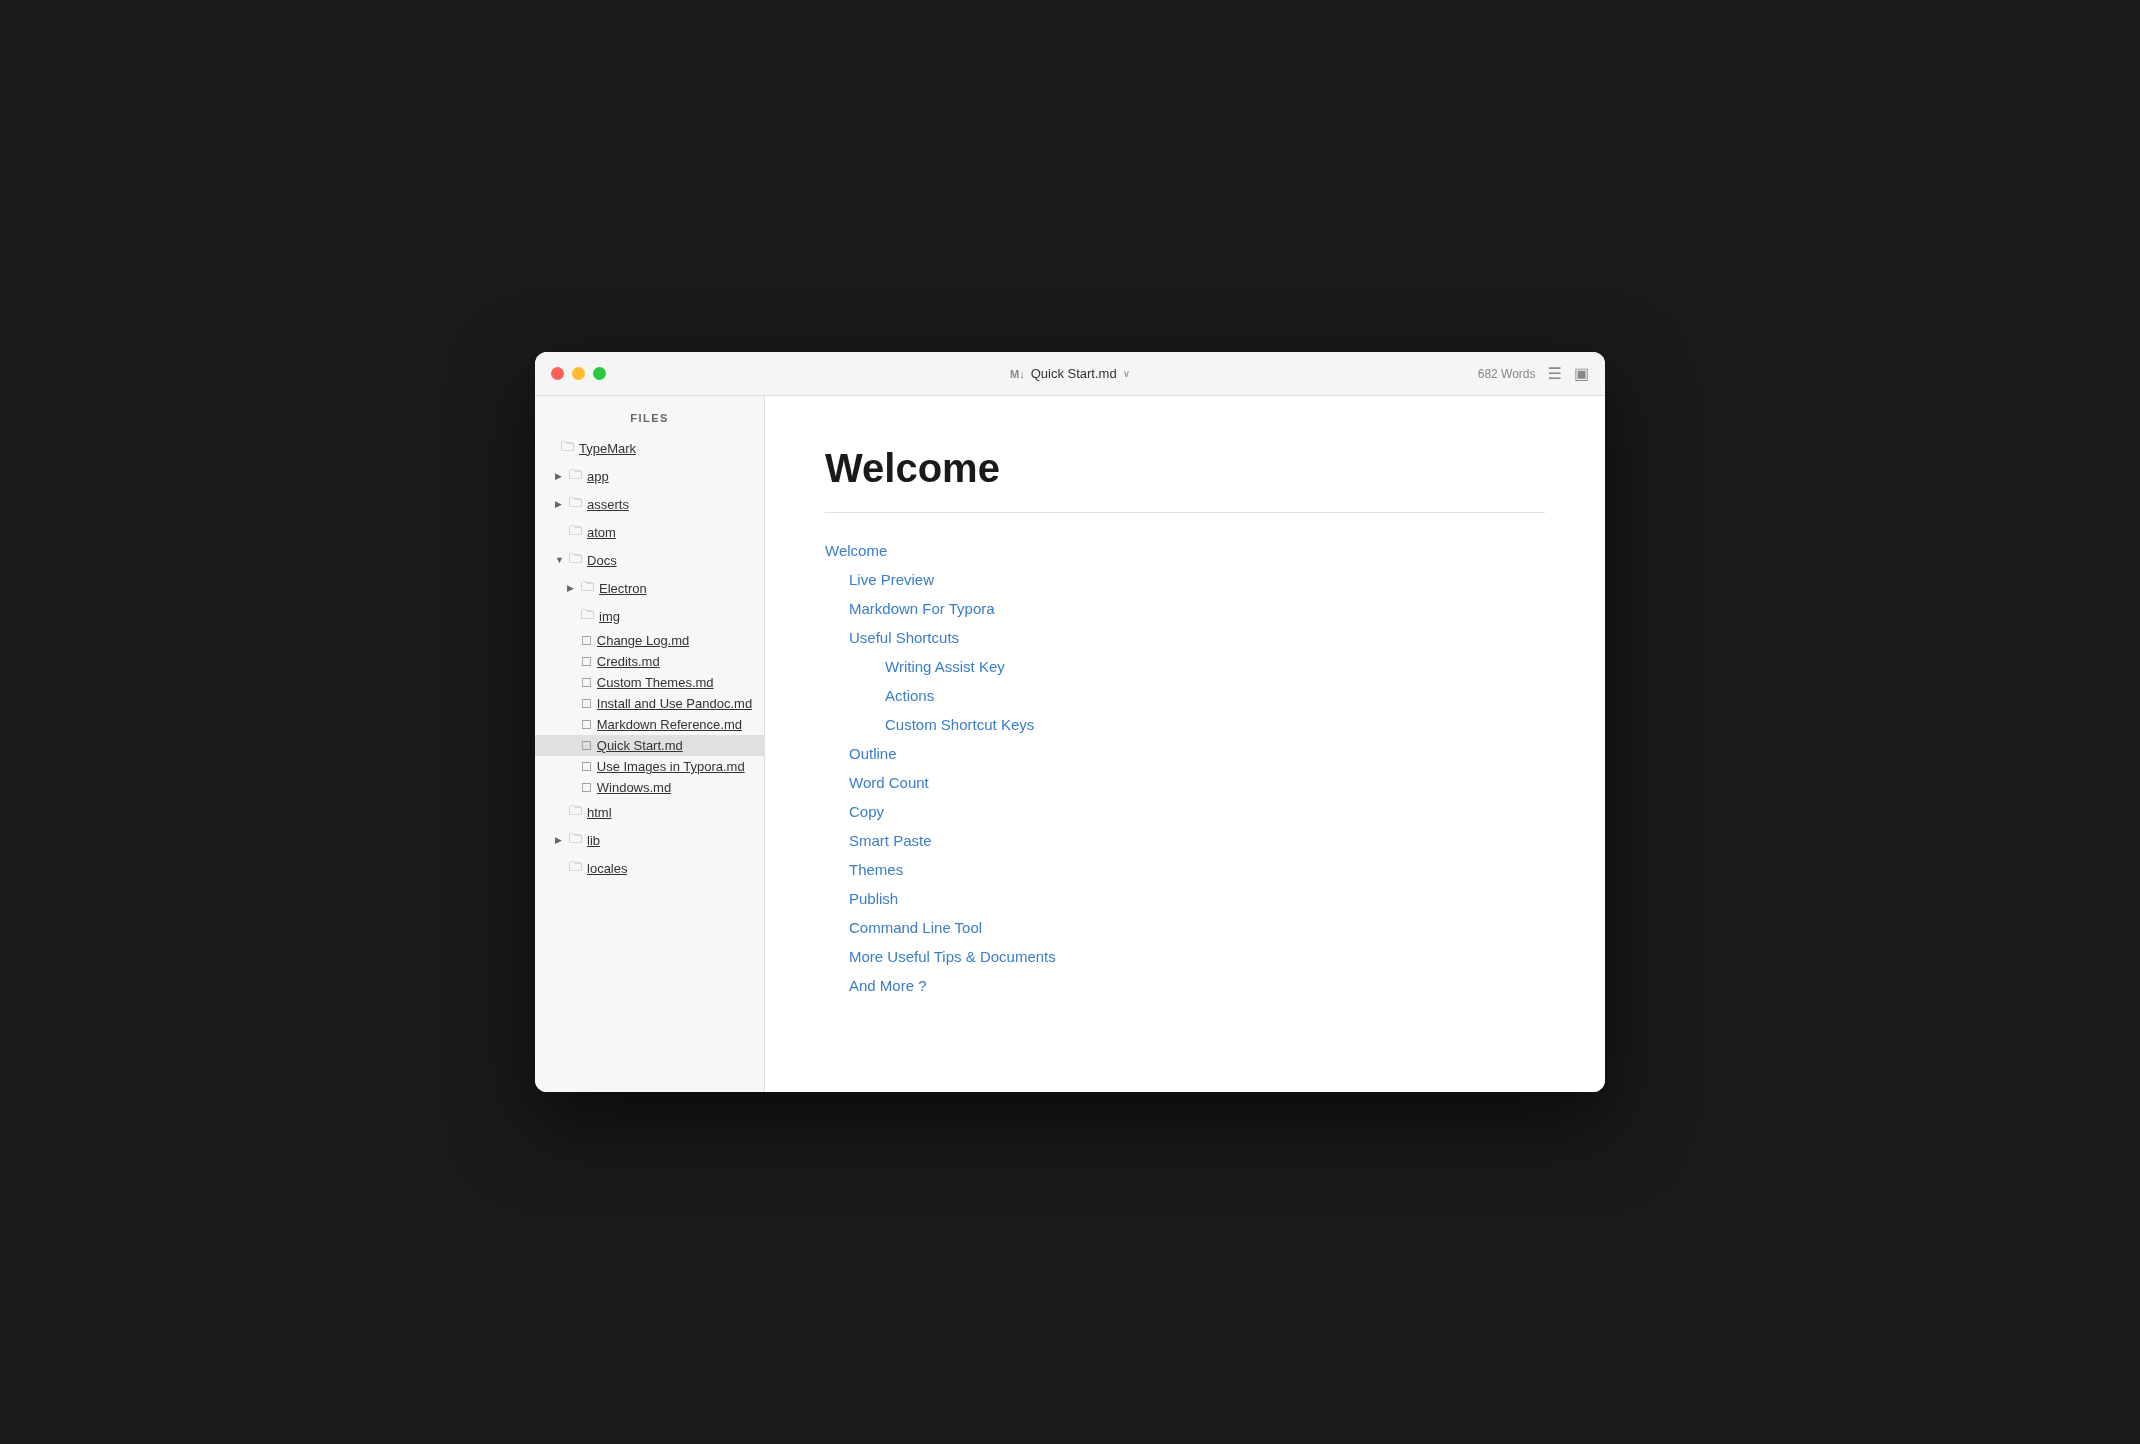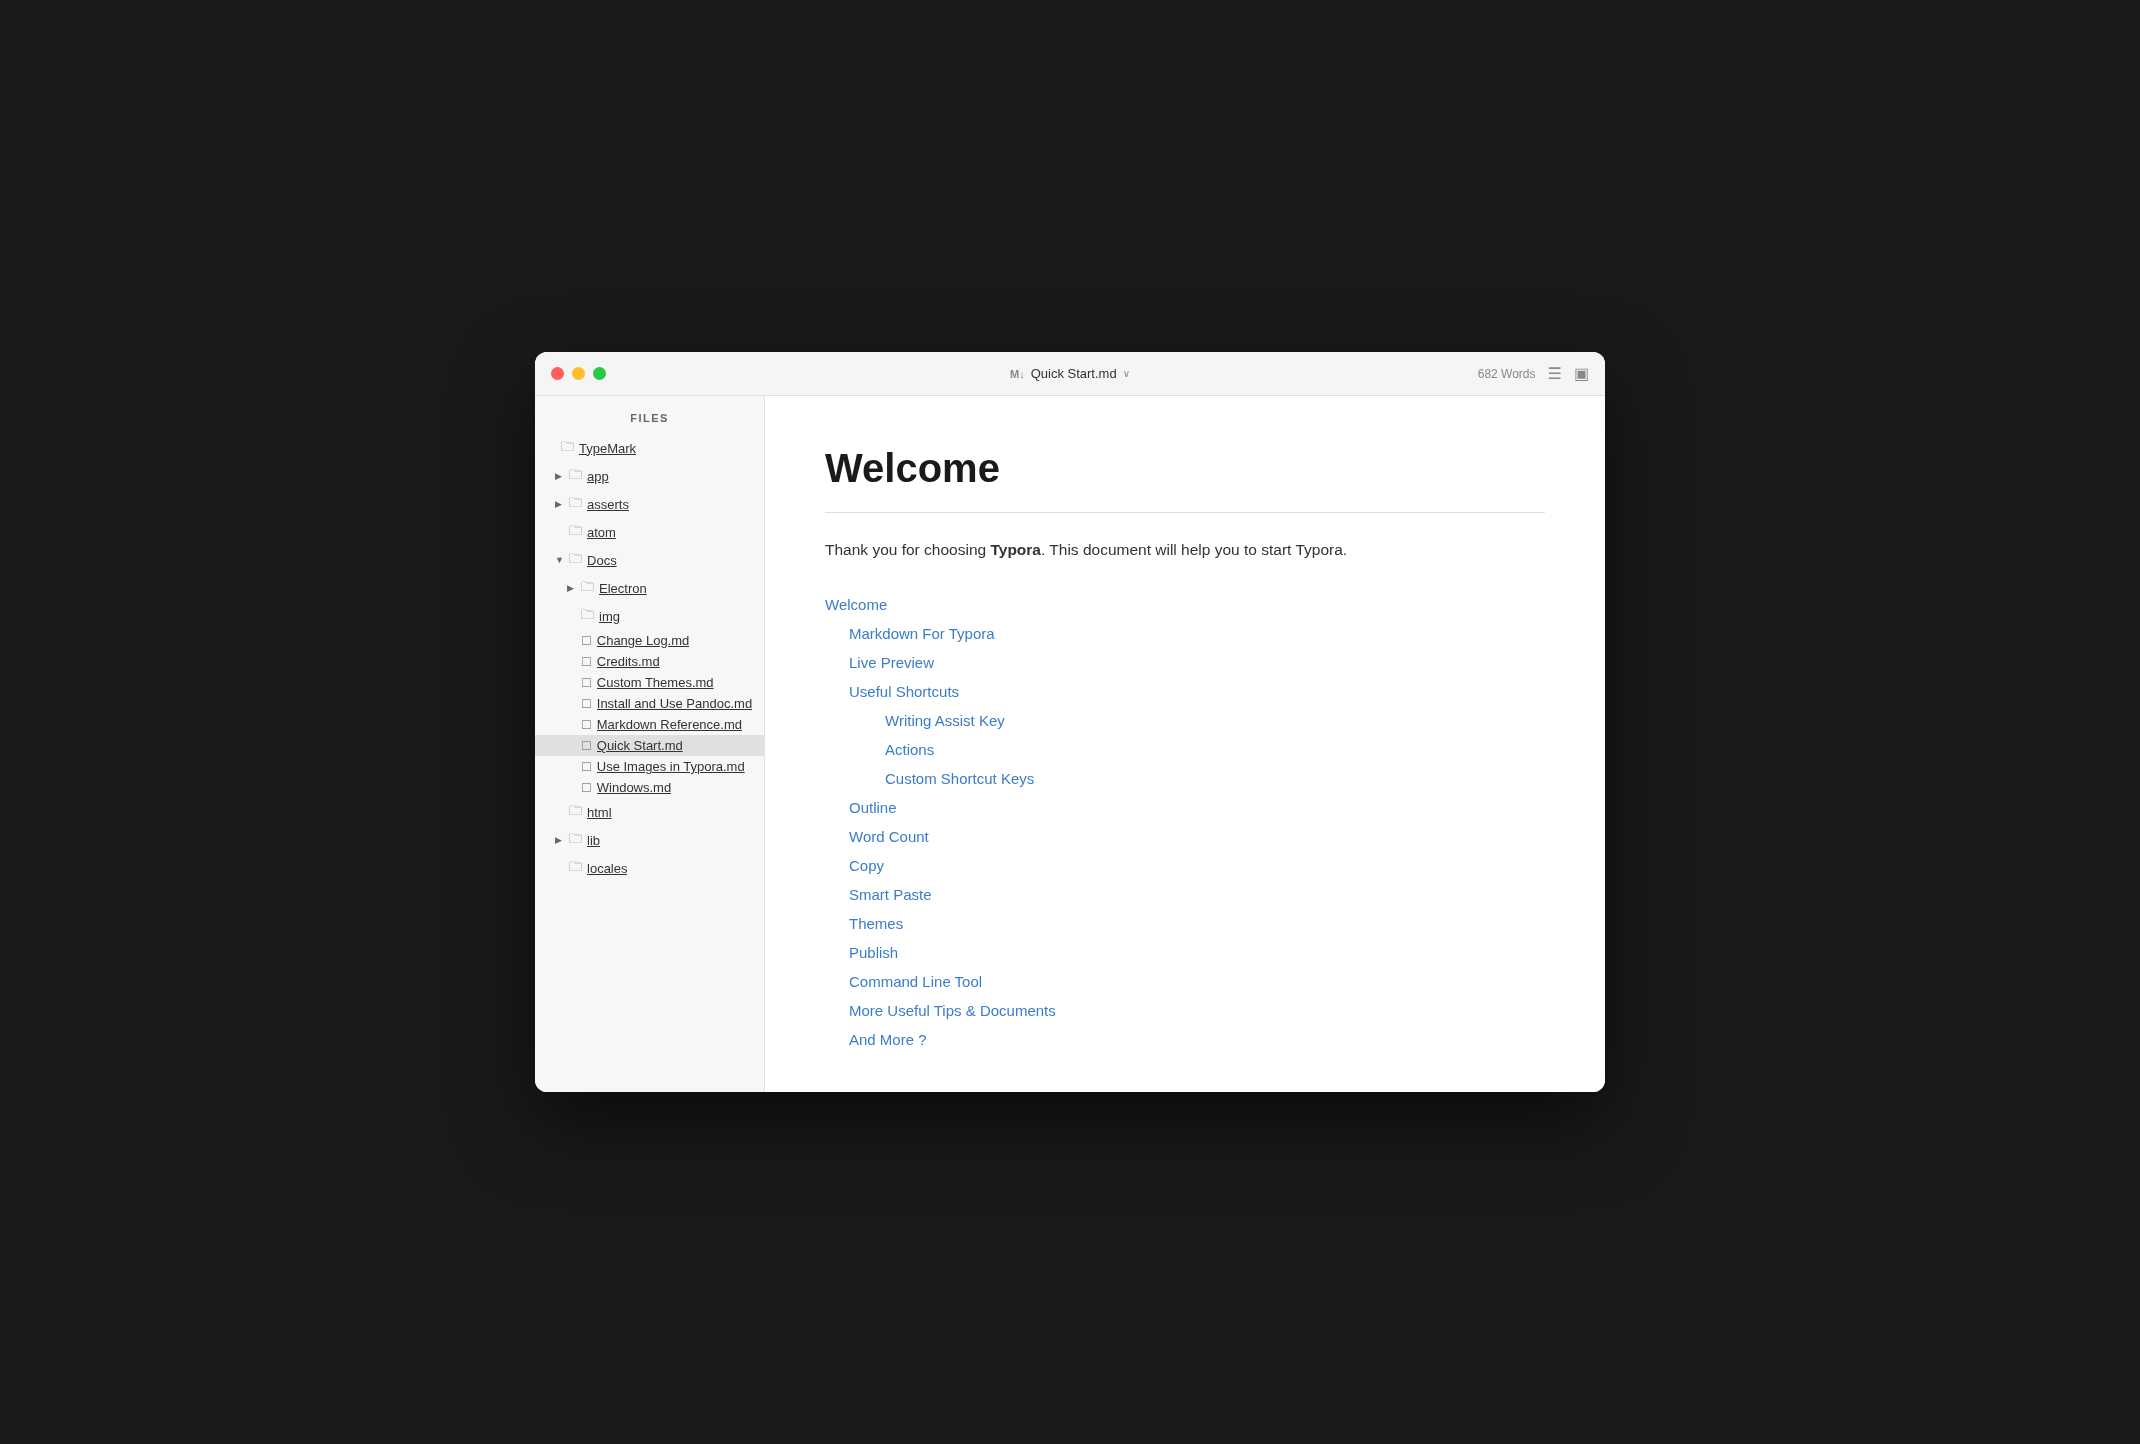--- a/index.html
+++ b/index.html
@@ -372,27 +372,24 @@
             <span class="arrow"></span>
             <span class="icon" style="color: rgb(136, 136, 136);">🗀</span>
             <span class="item-label">locales</span>
           </div>
         </div>
     </div>
 
     <div class="content">
       <h1 class="doc-title">Welcome</h1>
       <hr class="doc-divider">
-      <p class="doc-intro">
-        <span>Thank you for choosing </span><strong>Typora</strong><span>. This document will help you to start Typora.</span>
-      </p>
       <div class="toc" id="toc-container">
           <a class="toc-item level-1" href="#">Welcome</a>
+          <a class="toc-item level-2" href="#">Live Preview</a>
           <a class="toc-item level-2" href="#">Markdown For Typora</a>
-          <a class="toc-item level-2" href="#">Live Preview</a>
           <a class="toc-item level-2" href="#">Useful Shortcuts</a>
           <a class="toc-item level-3" href="#">Writing Assist Key</a>
           <a class="toc-item level-3" href="#">Actions</a>
           <a class="toc-item level-3" href="#">Custom Shortcut Keys</a>
           <a class="toc-item level-2" href="#">Outline</a>
           <a class="toc-item level-2" href="#">Word Count</a>
           <a class="toc-item level-2" href="#">Copy</a>
           <a class="toc-item level-2" href="#">Smart Paste</a>
           <a class="toc-item level-2" href="#">Themes</a>
           <a class="toc-item level-2" href="#">Publish</a>

